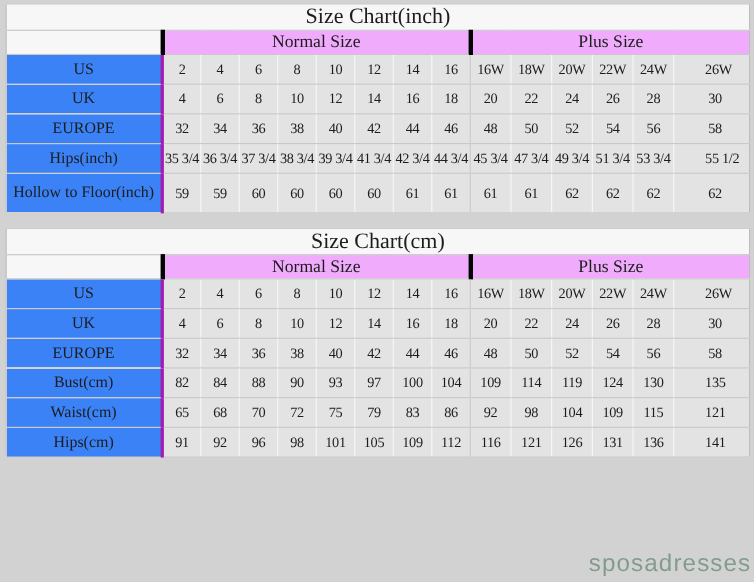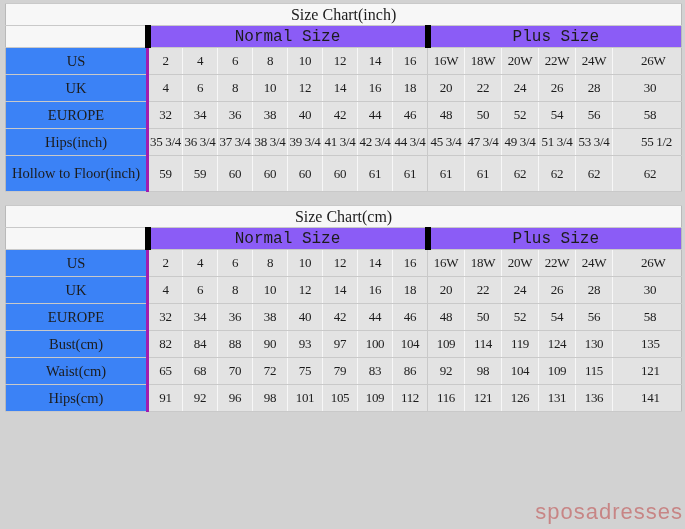--- a/index.html
+++ b/index.html
@@ -41,30 +41,29 @@
     font-size: 13px;
     letter-spacing: -0.3px;
   }
   tr.r-title  { height: 22px; }
   tr.r-sub    { height: 22px; }
   tr.r-data   { height: 27px; }
   tr.r-tall   { height: 36px; }
 
   td.title-cell {
     background: #f7f7f7;
+    font-size: 20px;
+    letter-spacing: 0;
+    margin-top: 32px;
+  }
+  td.group-cell {
+    background: #f0abfc;
     font-size: 16px;
     letter-spacing: 0;
-    margin-top: 32px;
-  }
-  td.group-cell {
-    background: #8b5cf6;
-    font-size: 16px;
-    letter-spacing: 0;
-    border-left: 6px solid #000000;
-    font-family: Liberation Mono, monospace;
+    border-left: 4px solid #000000;
   }
   td.group-spacer { background: #f7f7f7; }
 
   td.lbl {
     background: #3b82f6;
     font-size: 14.5px;
     letter-spacing: 0;
     border-right: 3px solid #a21caf;
   }
   td.val {
@@ -74,21 +73,21 @@
   td.val.sep { border-left: 1px solid #c9c9c9; }
   td.col-last { padding-right: 22px; padding-left: 28px; }
 
   .watermark {
     position: absolute;
     right: 2px;
     bottom: 4px;
     font-family: "Liberation Sans", sans-serif;
     font-size: 22px;
     letter-spacing: 1px;
-    color: #b91c1c;
+    color: #14532d;
     opacity: 0.42;
     pointer-events: none;
   }
 </style>
 </head>
 <body>
 
 <div class="page">
 
   <table class="chart first">

